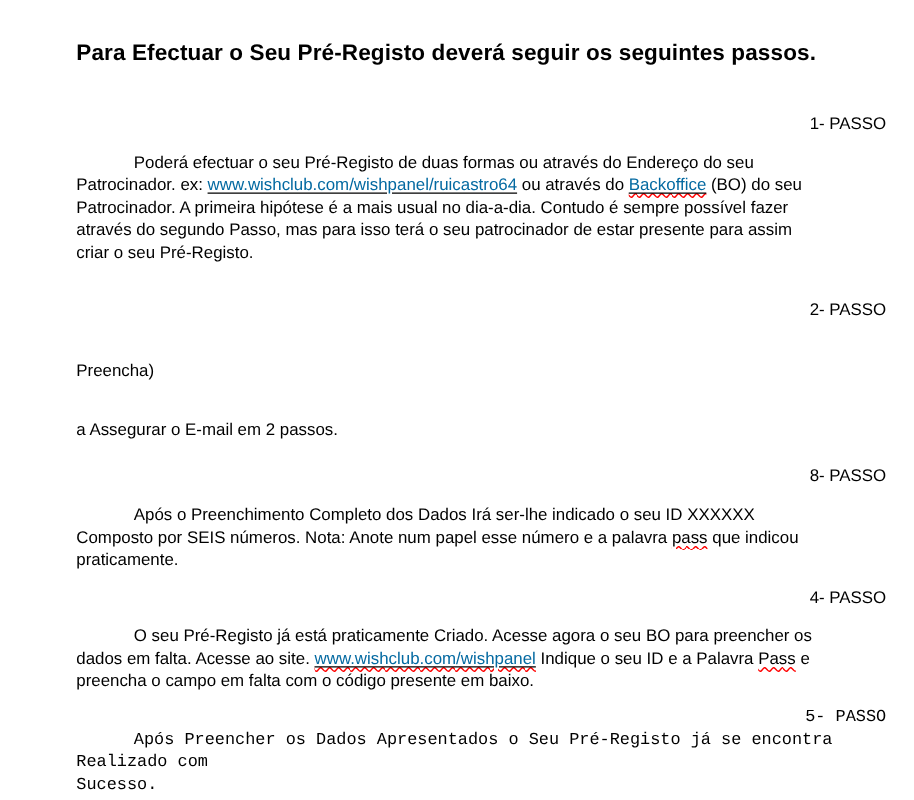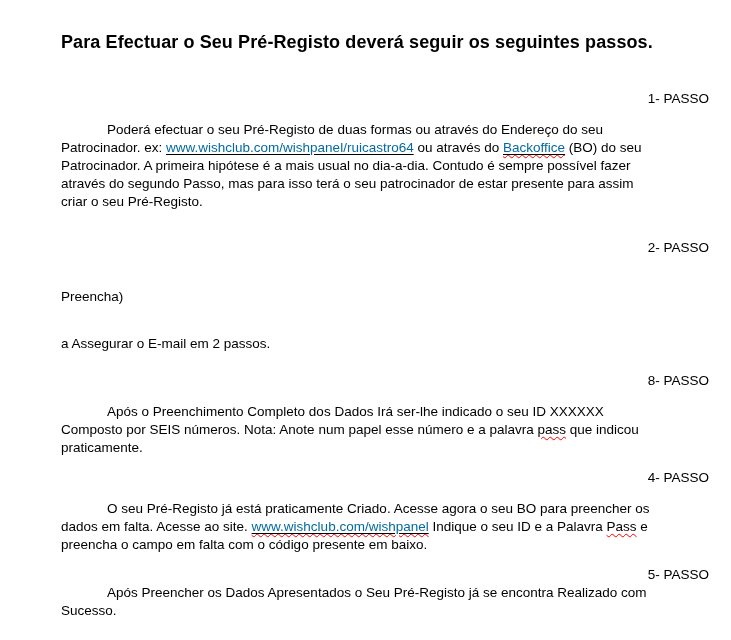--- a/index.html
+++ b/index.html
@@ -26,21 +26,21 @@
   }
   #doc-body {
     width: 648px;
     font-size: 13.5px;
     line-height: 18px;
   }
   .section { margin: 0 0 28px 0; }
   #doc-body .section:nth-child(2) { margin-bottom: 19px; }
   #doc-body .section:nth-child(3) { margin-bottom: 12px; }
   #doc-body .section:nth-child(4) { margin-bottom: 12px; }
-  #doc-body .section:nth-child(5) { margin-bottom: 0; }
+  #doc-body .section:nth-child(5) { margin-bottom: 0; font-family: Liberation Mono, monospace; }
   #doc-body .section:nth-child(5) .passo { margin-bottom: 0; }
   .passo {
     margin: 0 0 13px 0;
     text-align: right;
   }
   .para {
     margin: 0 0 11px 0;
     text-indent: 46px;
   }
   .para:last-child { margin-bottom: 0; }

